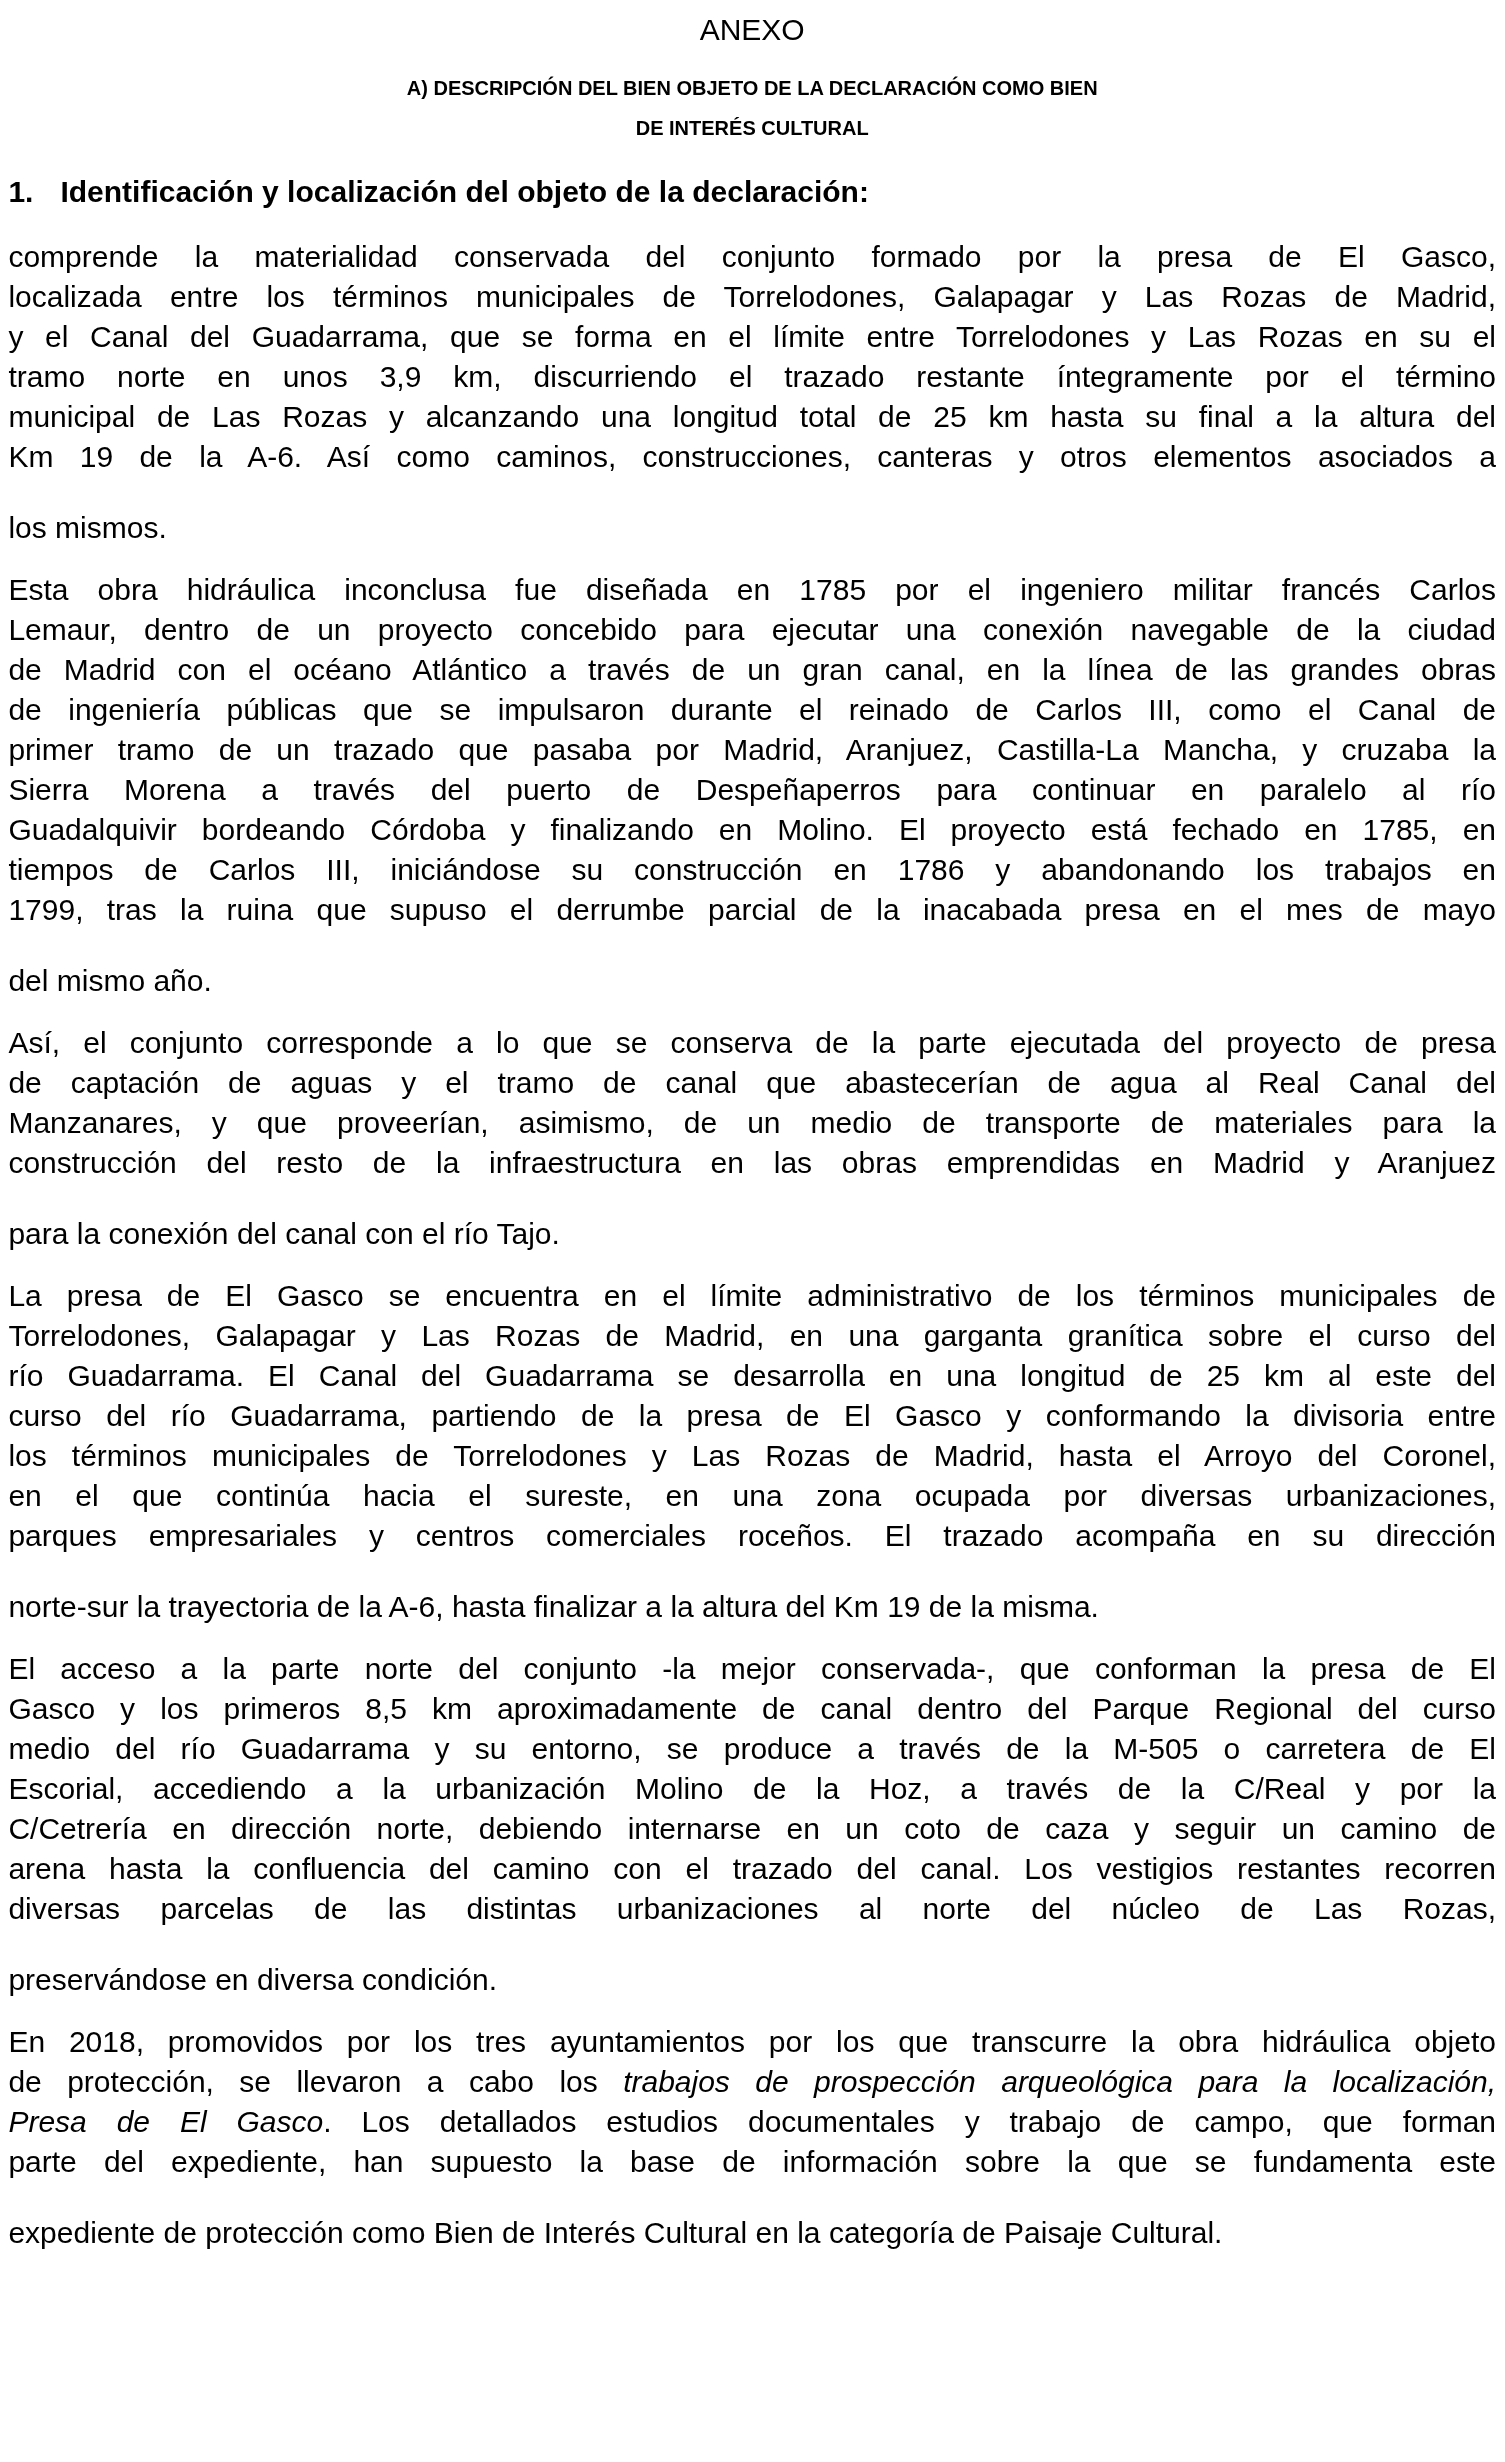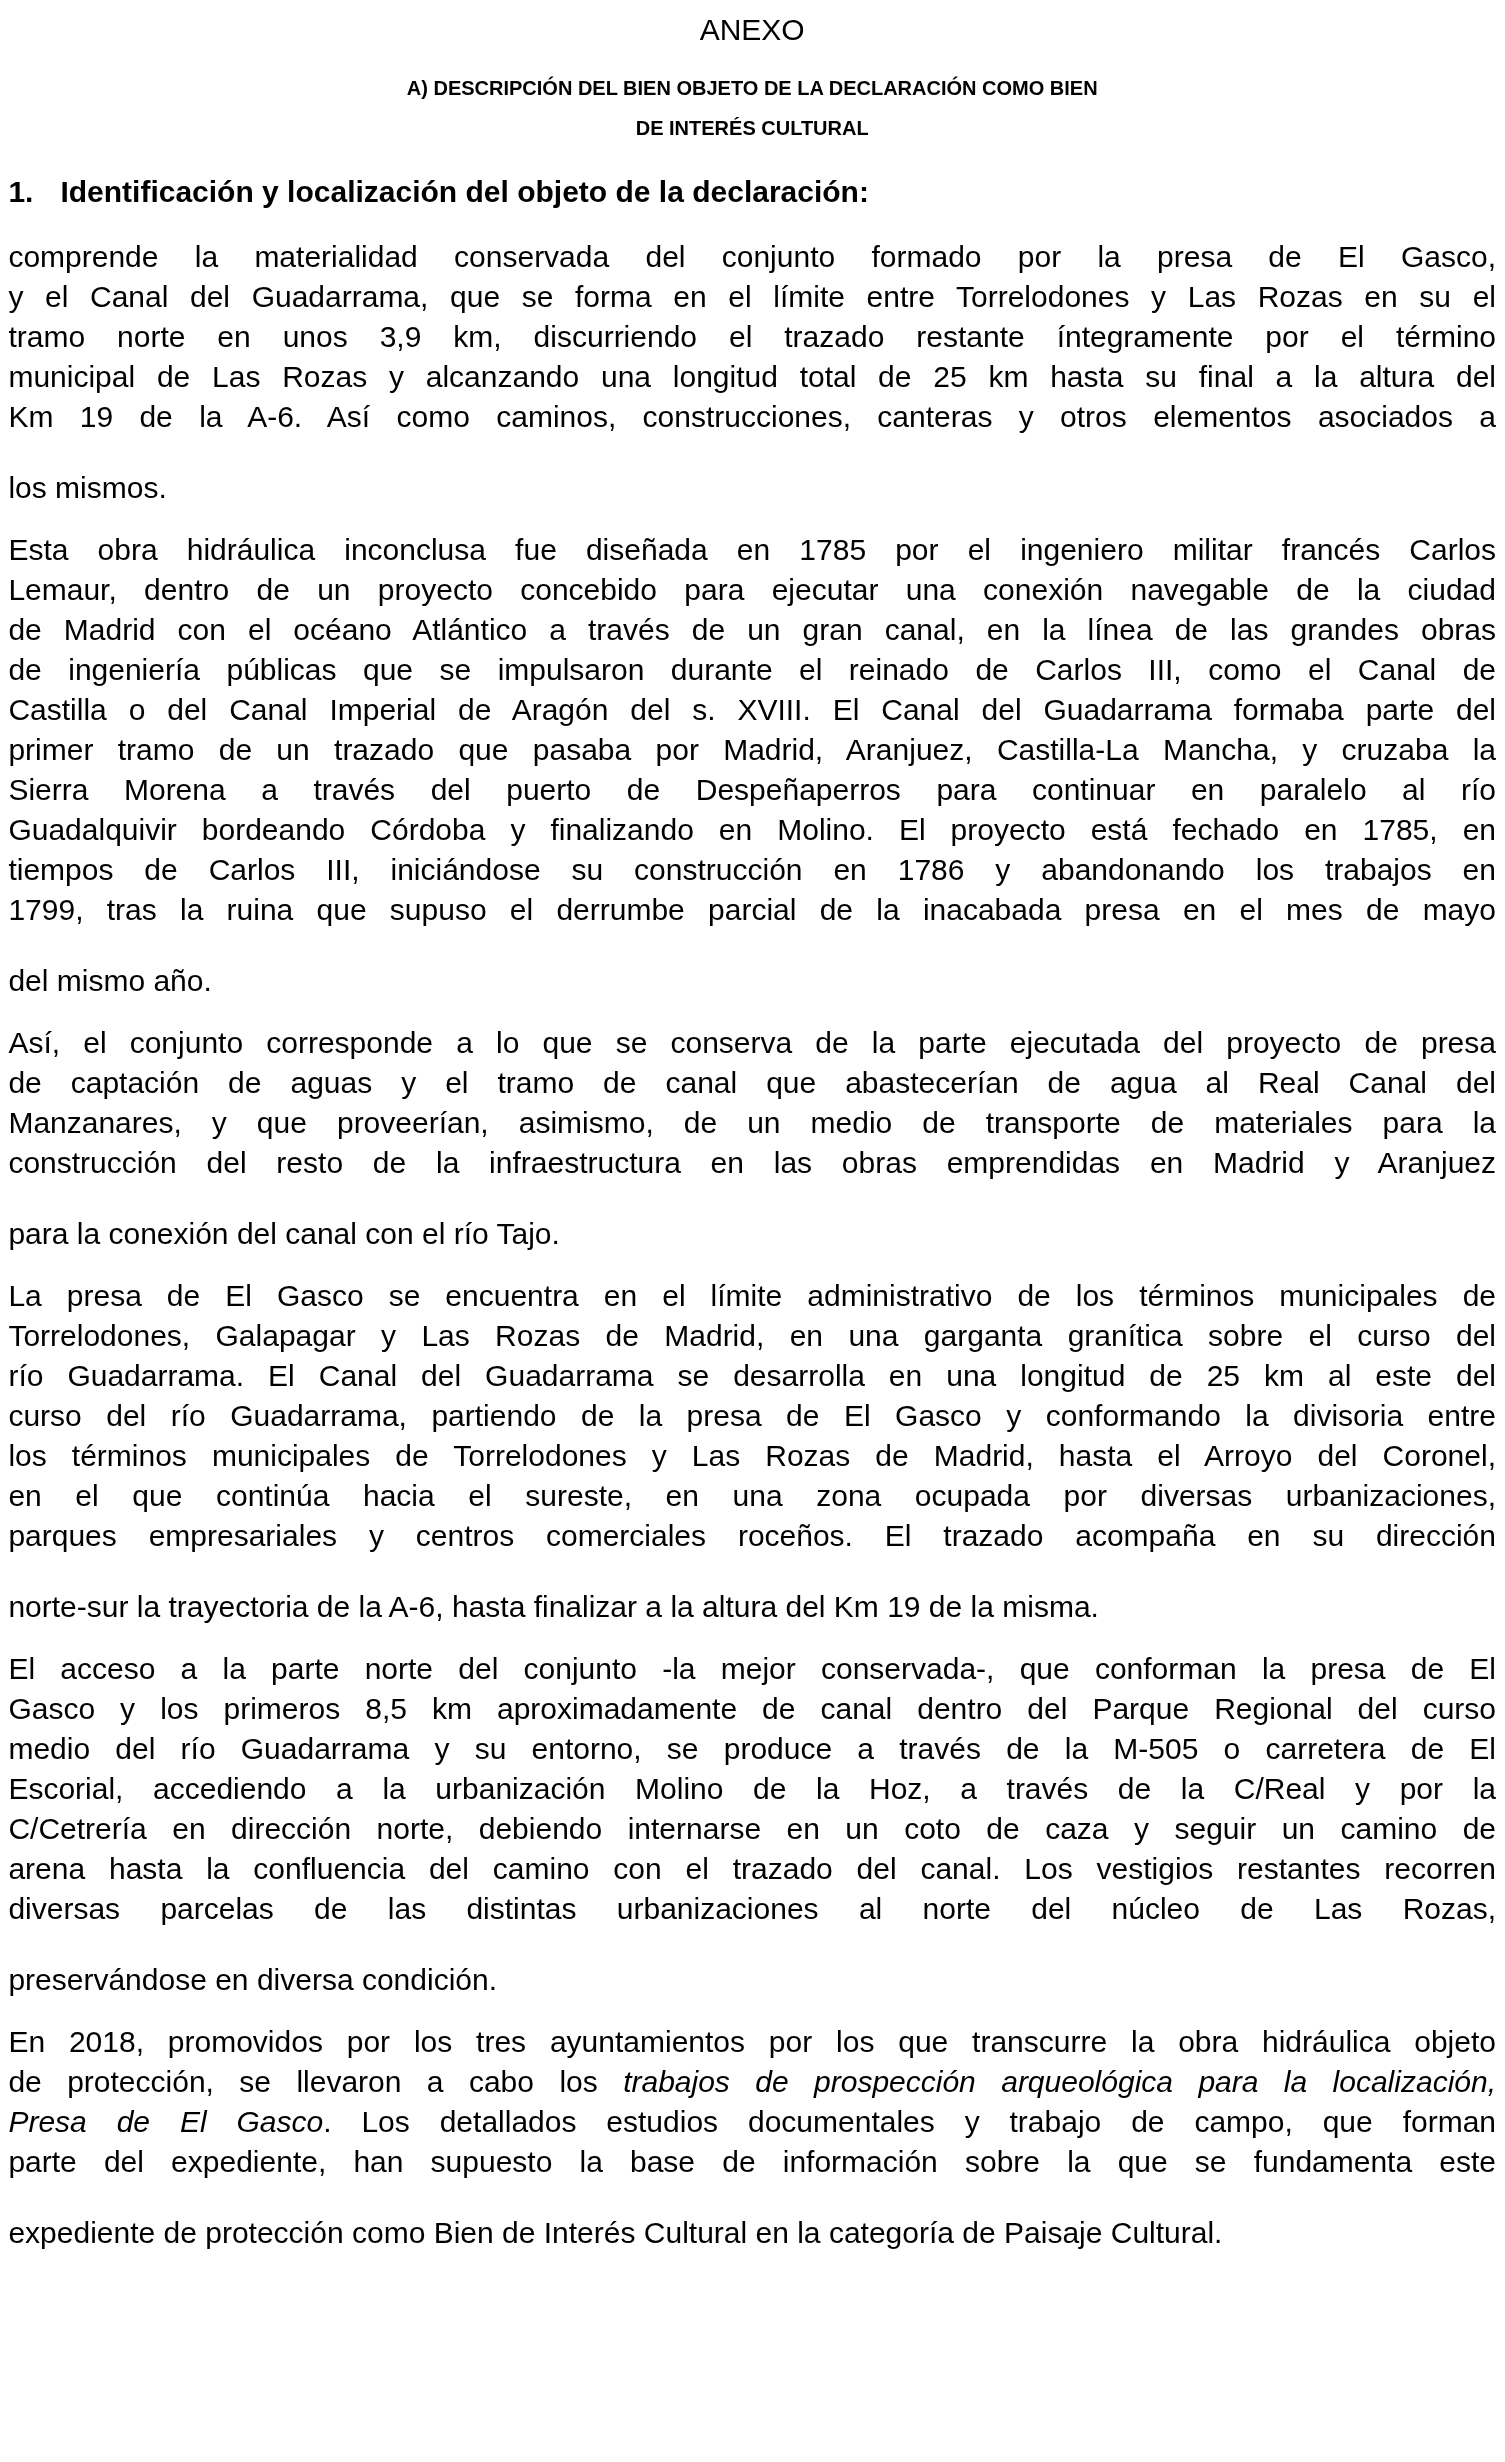--- a/index.html
+++ b/index.html
@@ -73,32 +73,32 @@
     <span class="hline">DE INTERÉS CULTURAL</span>
   </h2>
 
   <div class="section-heading">
     <span class="sec-num">1.</span><span class="sec-title">Identificación y localización del objeto de la declaración:</span>
   </div>
 
   <main>
       <p>
         <span class="line"><span>comprende la materialidad conservada del conjunto formado por la presa de El Gasco,</span></span>
+        <span class="line"><span>localizada entre los términos municipales de Torrelodones, Galapagar y Las Rozas de Madrid,</span></span>
         <span class="line"><span>y el Canal del Guadarrama, que se forma en el límite entre Torrelodones y Las Rozas en su el</span></span>
         <span class="line"><span>tramo norte en unos 3,9 km, discurriendo el trazado restante íntegramente por el término</span></span>
         <span class="line"><span>municipal de Las Rozas y alcanzando una longitud total de 25 km hasta su final a la altura del</span></span>
         <span class="line"><span>Km 19 de la A-6. Así como caminos, construcciones, canteras y otros elementos asociados a</span></span>
         <span class="line last"><span>los mismos.</span></span>
       </p>
       <p>
         <span class="line"><span>Esta obra hidráulica inconclusa fue diseñada en 1785 por el ingeniero militar francés Carlos</span></span>
         <span class="line"><span>Lemaur, dentro de un proyecto concebido para ejecutar una conexión navegable de la ciudad</span></span>
         <span class="line"><span>de Madrid con el océano Atlántico a través de un gran canal, en la línea de las grandes obras</span></span>
         <span class="line"><span>de ingeniería públicas que se impulsaron durante el reinado de Carlos III, como el Canal de</span></span>
-        <span class="line"><span>Castilla o del Canal Imperial de Aragón del s. XVIII. El Canal del Guadarrama formaba parte del</span></span>
         <span class="line"><span>primer tramo de un trazado que pasaba por Madrid, Aranjuez, Castilla-La Mancha, y cruzaba la</span></span>
         <span class="line"><span>Sierra Morena a través del puerto de Despeñaperros para continuar en paralelo al río</span></span>
         <span class="line"><span>Guadalquivir bordeando Córdoba y finalizando en Molino. El proyecto está fechado en 1785, en</span></span>
         <span class="line"><span>tiempos de Carlos III, iniciándose su construcción en 1786 y abandonando los trabajos en</span></span>
         <span class="line"><span>1799, tras la ruina que supuso el derrumbe parcial de la inacabada presa en el mes de mayo</span></span>
         <span class="line last"><span>del mismo año.</span></span>
       </p>
       <p>
         <span class="line"><span>Así, el conjunto corresponde a lo que se conserva de la parte ejecutada del proyecto de presa</span></span>
         <span class="line"><span>de captación de aguas y el tramo de canal que abastecerían de agua al Real Canal del</span></span>

